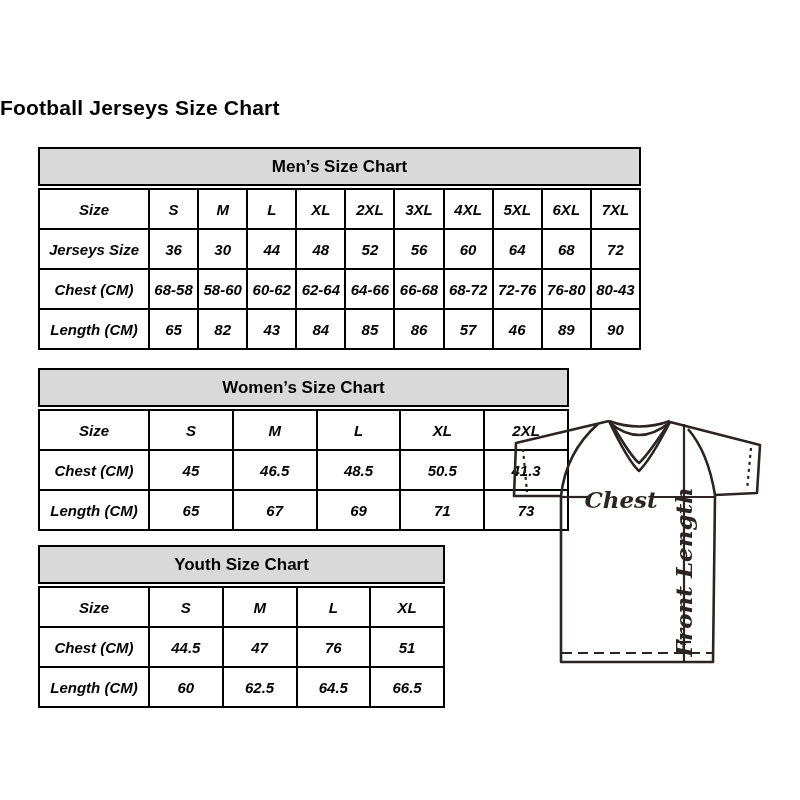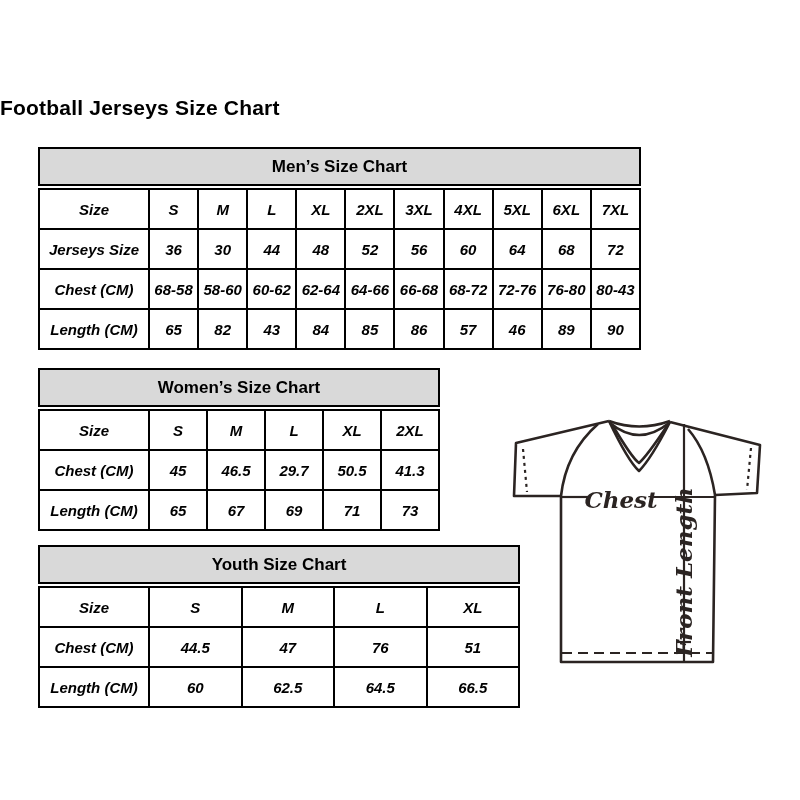--- a/index.html
+++ b/index.html
@@ -7,22 +7,22 @@
   body {
     width: 800px; height: 800px; position: relative; overflow: hidden;
     font-family: "Liberation Sans", sans-serif; color: #000;
   }
   .page-title {
     position: absolute; top: 96px; left: 0; width: 780px;
     font-size: 21px; font-weight: bold; letter-spacing: 0.2px;
   }
   .chart-section { position: absolute; }
   #men-section   { left: 38px; top: 147px; width: 603px; }
-  #women-section { left: 38px; top: 368px; width: 402px; border-radius: 9px; }
-  #youth-section { left: 38px; top: 545px; width: 482px; }
+  #women-section { left: 38px; top: 368px; width: 531px; border-radius: 9px; }
+  #youth-section { left: 38px; top: 545px; width: 407px; }
   .chart-header {
     height: 39px; line-height: 35px; border: 2px solid #000;
     background: #d9d9d9; text-align: center;
     font-weight: bold; font-size: 17px; margin-bottom: 2px;
   }
   table.size-table { border-collapse: collapse; table-layout: fixed; width: 100%; font-style: italic; }
   table.size-table td {
     border: 2px solid #000; height: 40px; text-align: center; vertical-align: middle;
     font-weight: bold; font-size: 15px; padding: 0 2px; background: #fff;
   }
@@ -131,21 +131,21 @@
             <td>S</td>
             <td>M</td>
             <td>L</td>
             <td>XL</td>
             <td>2XL</td>
           </tr>
           <tr>
             <td>Chest (CM)</td>
             <td>45</td>
             <td>46.5</td>
-            <td>29.7</td>
+            <td>48.5</td>
             <td>50.5</td>
             <td>41.3</td>
           </tr>
           <tr>
             <td>Length (CM)</td>
             <td>65</td>
             <td>67</td>
             <td>69</td>
             <td>71</td>
             <td>73</td>

